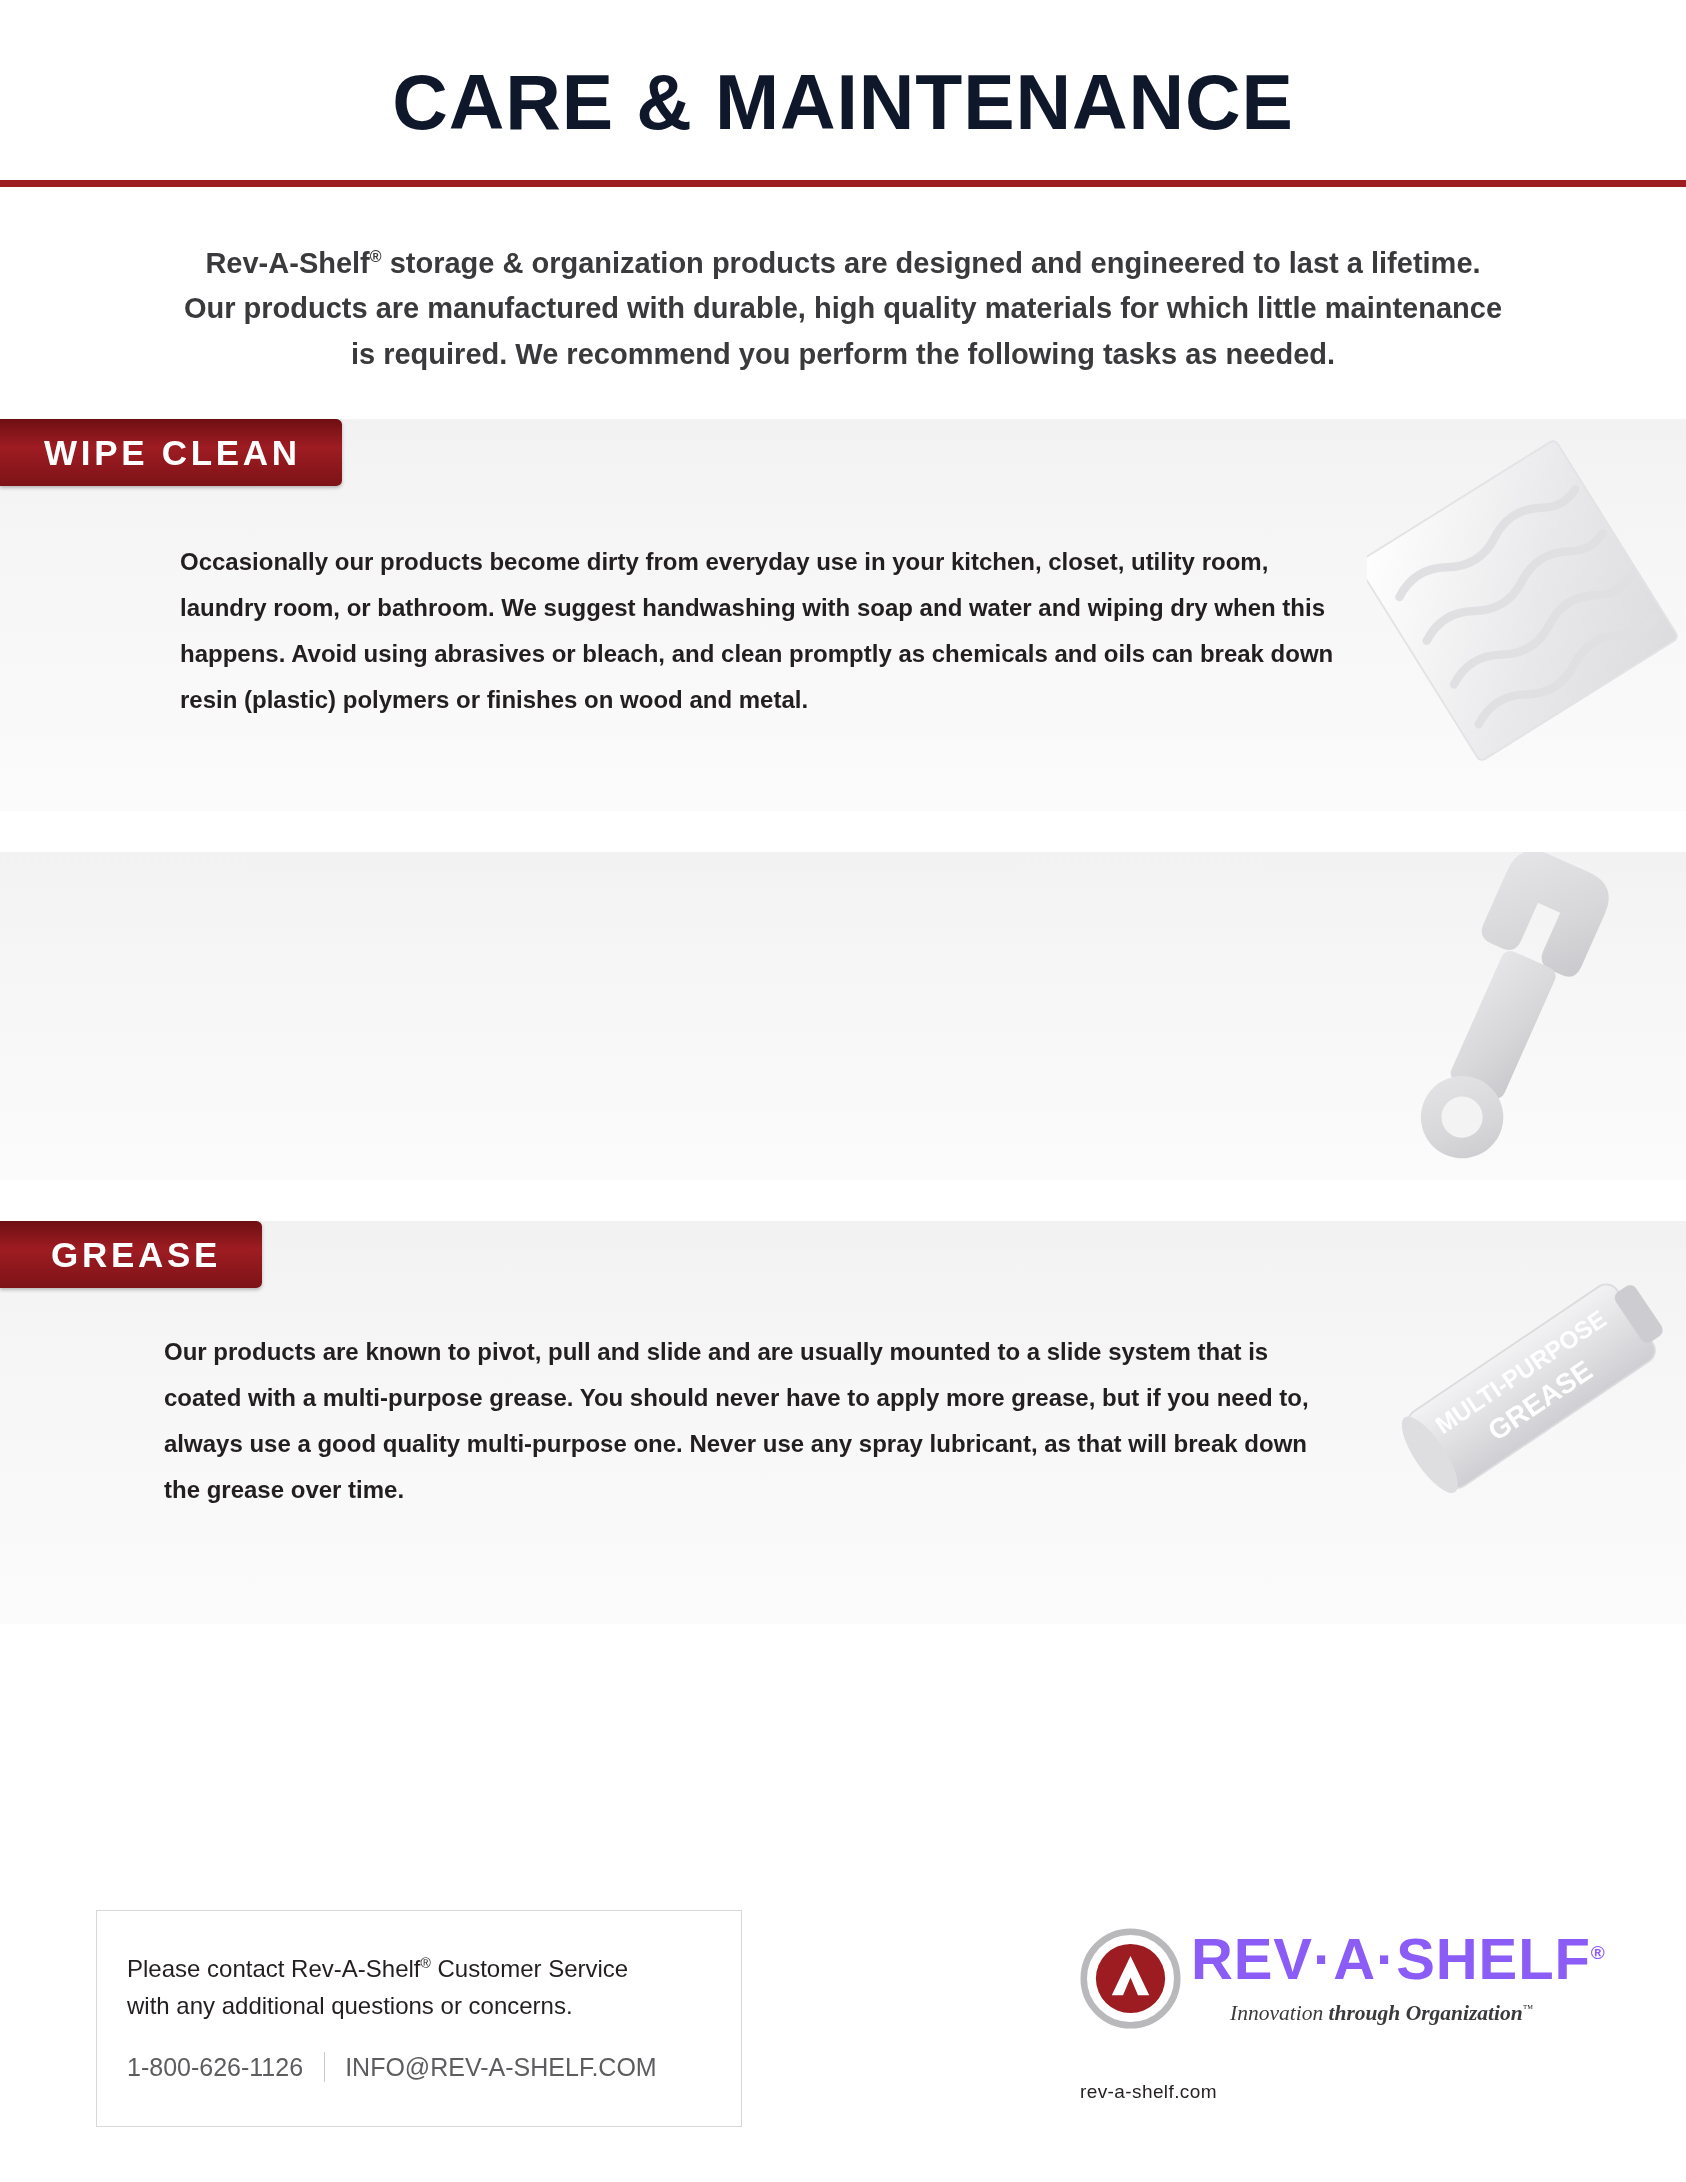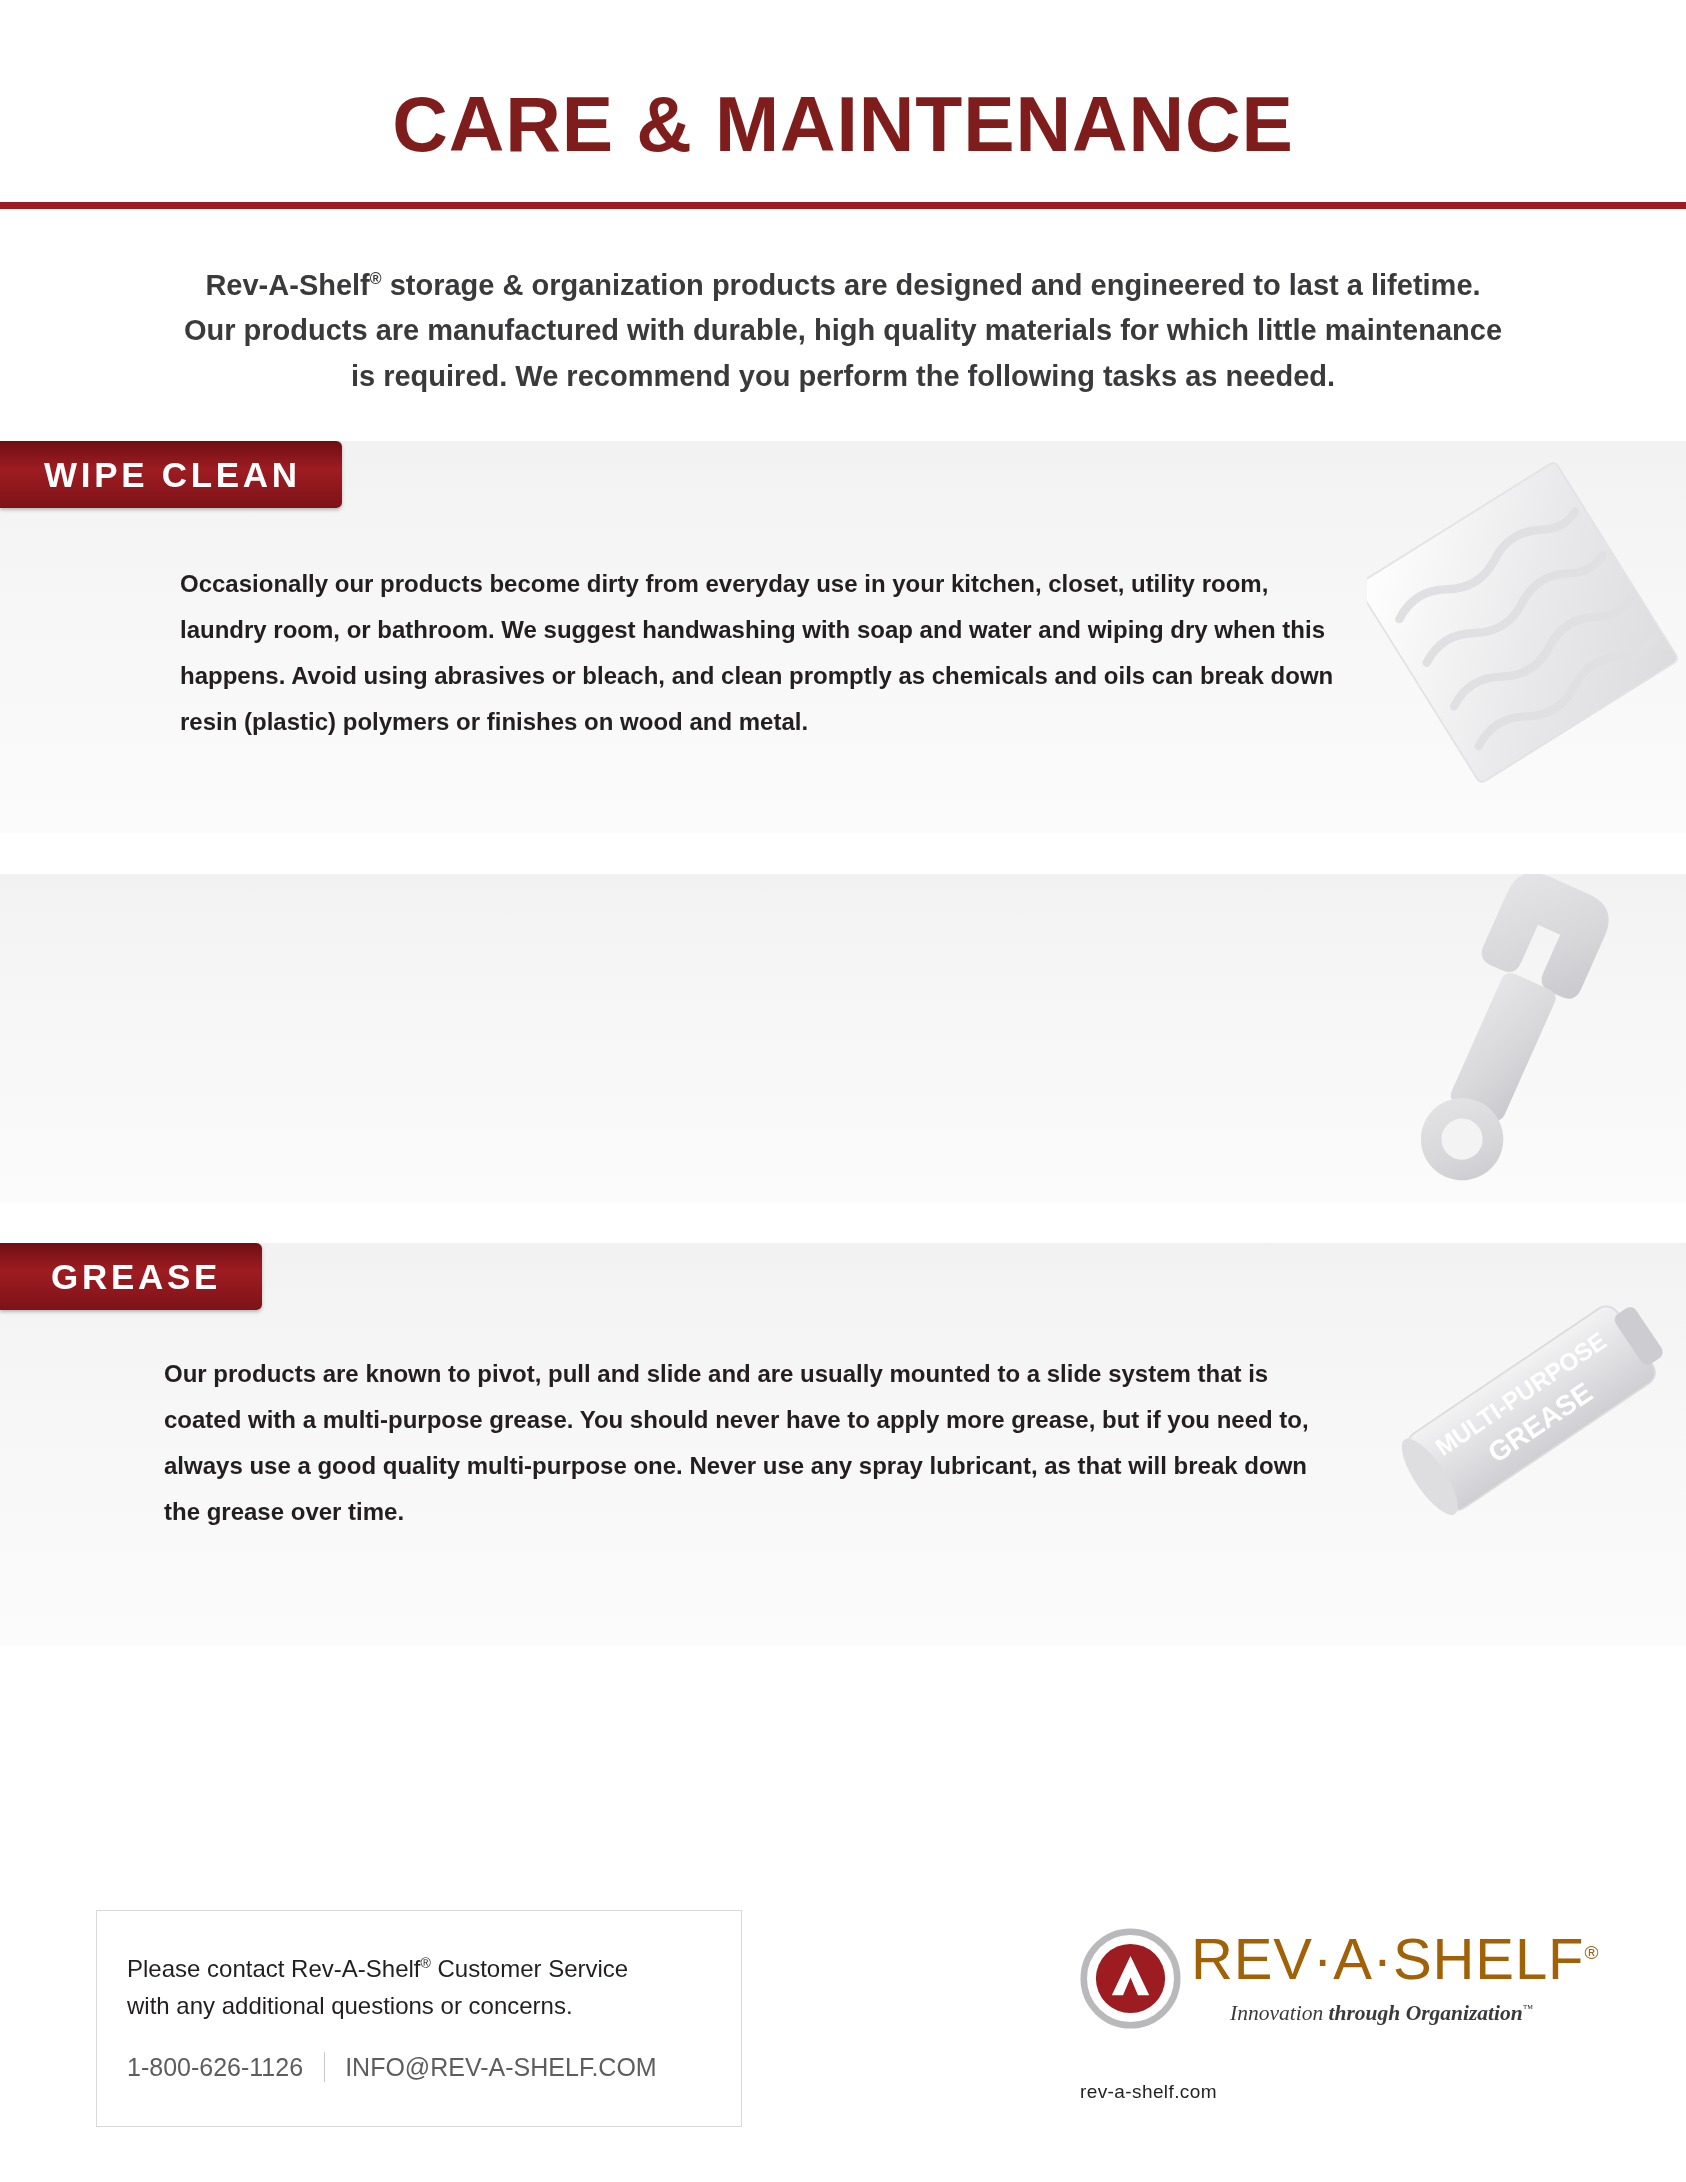--- a/index.html
+++ b/index.html
@@ -16,22 +16,22 @@
     position: relative;
     overflow: hidden;
   }
 
   
   .page-title {
     text-align: center;
     font-size: 77px;
     font-weight: bold;
     letter-spacing: 0.9px;
-    color: #7f1d1d;
-    padding-top: 86px;
+    color: #0f172a;
+    padding-top: 64px;
     line-height: 1;
   }
   .title-rule {
     margin-top: 39px;
     height: 6.6px;
     width: 100%;
     background: #9c1c22;
   }
 
   
@@ -179,23 +179,23 @@
     left: 0;
     top: 5.6px;
     width: 101px;
     height: 101px;
   }
   .logo-text {
     position: absolute;
     left: 111px;
     top: 7.5px;
     font-size: 58px;
-    font-weight: normal;
+    font-weight: bold;
     letter-spacing: 0.9px;
-    color: #a16207;
+    color: #8b5cf6;
     line-height: 1;
   }
   .logo-text sup { font-size: 19px; vertical-align: super; }
   .logo-tag {
     position: absolute;
     left: 150px;
     top: 79px;
     font-size: 21.5px;
     color: #3a3a3c;
     font-style: italic;

